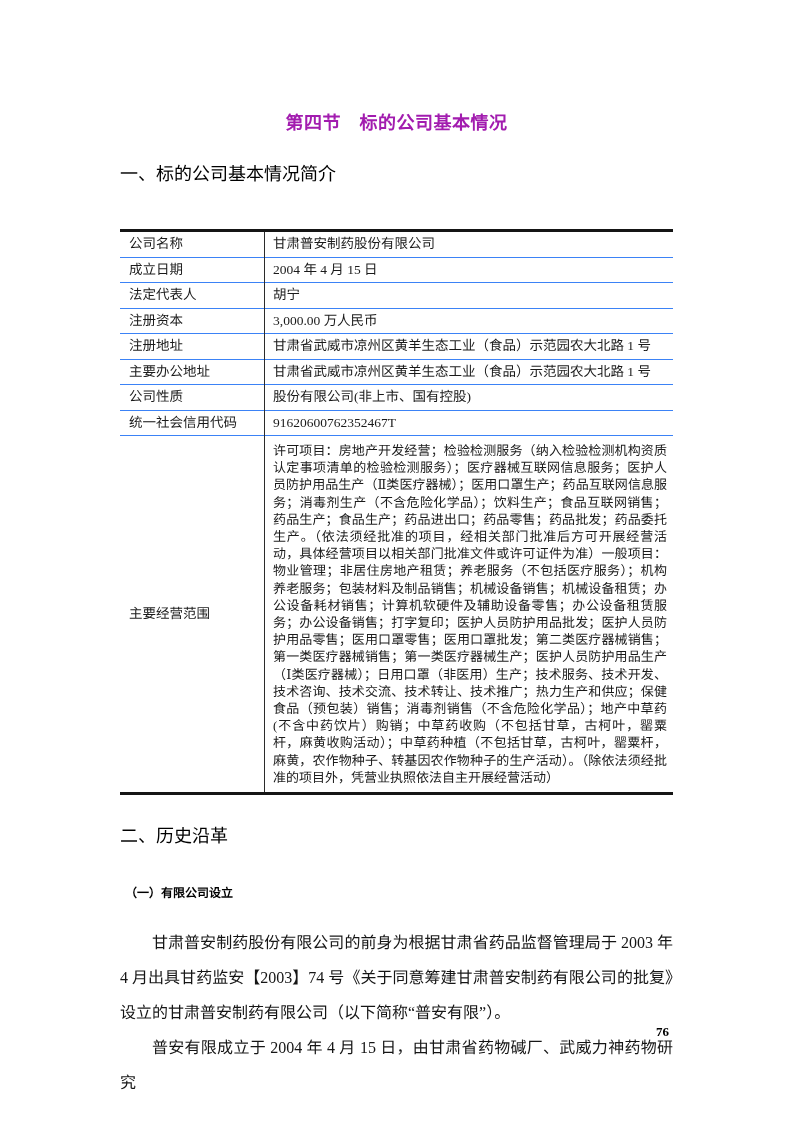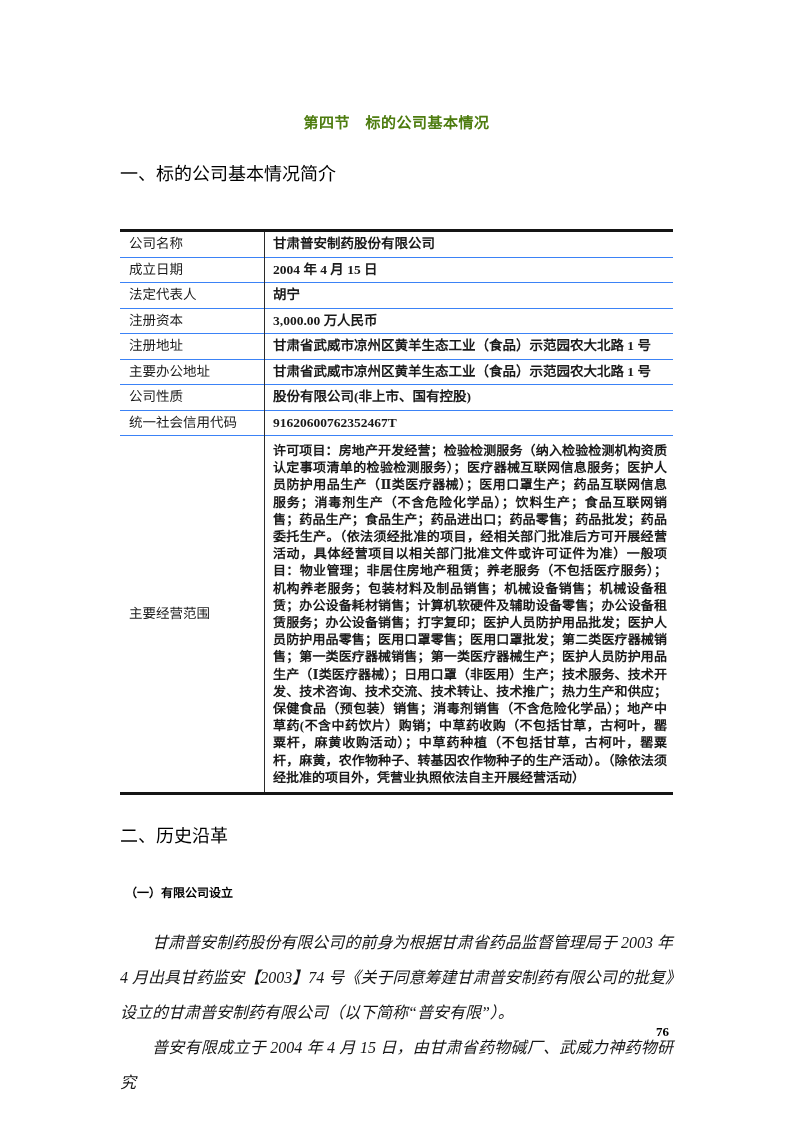--- a/index.html
+++ b/index.html
@@ -23,23 +23,23 @@
   }
   .content {
     margin: 0 120px 0 120px;
     padding-top: 106px;
     width: 553px;
   }
   .doc-title {
     text-align: center;
     font-family: "Liberation Sans", "DejaVu Sans", sans-serif;
     font-weight: bold;
-    font-size: 15px;
+    font-size: 18px;
     line-height: 34px;
-    color: #4d7c0f;
+    color: #a21caf;
     letter-spacing: 0.5px;
   }
   .h-level1 {
     font-family: "Liberation Sans", "DejaVu Sans", sans-serif;
     font-weight: normal;
     font-size: 18px;
     line-height: 30px;
     margin-top: 19px;
     color: #000;
   }
@@ -76,37 +76,35 @@
     line-height: 16.5px;
     color: #1a1a1a;
   }
   table.info-table td.cell-label {
     width: 131px;
     border-right: 1px solid #2b2b2b;
     padding-left: 9px;
   }
   table.info-table td.cell-value {
     padding-right: 6px;
-    font-weight: bold;
   }
   table.info-table tr.scope-row td.cell-value {
     font-size: 13px;
     line-height: 17.2px;
     text-align: justify;
     padding-top: 6px;
     padding-bottom: 6px;
   }
   .body-paragraph {
     font-size: 16px;
     line-height: 35px;
     text-align: justify;
     text-indent: 2em;
     margin: 0;
     color: #151515;
-    font-style: italic;
   }
   .paragraph-block {
     margin-top: 18px;
   }
   .page-number {
     position: absolute;
     top: 1024px;
     right: 124px;
     font-family: "Liberation Serif", "DejaVu Serif", serif;
     font-weight: bold;

